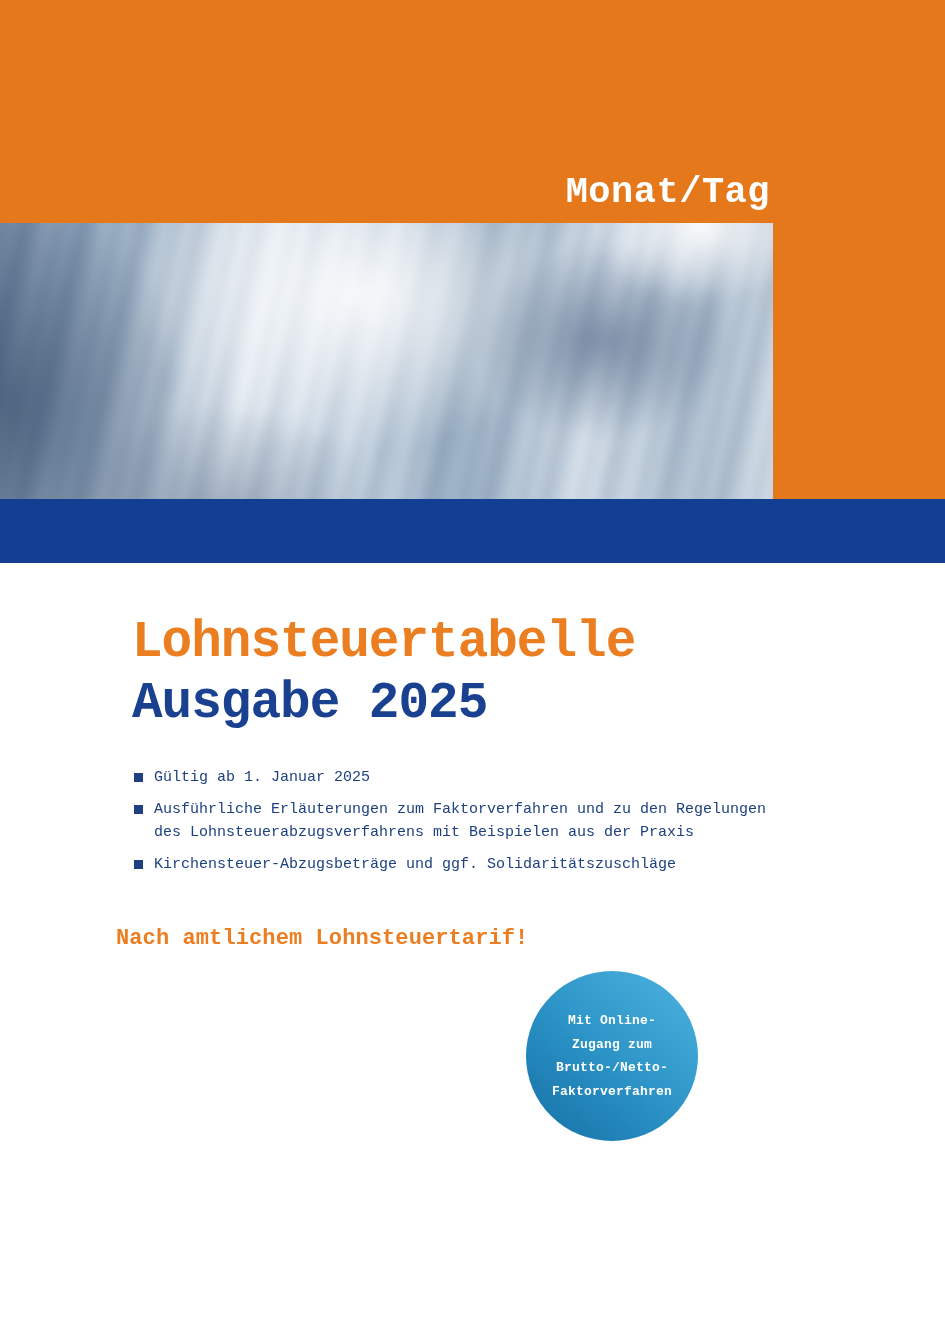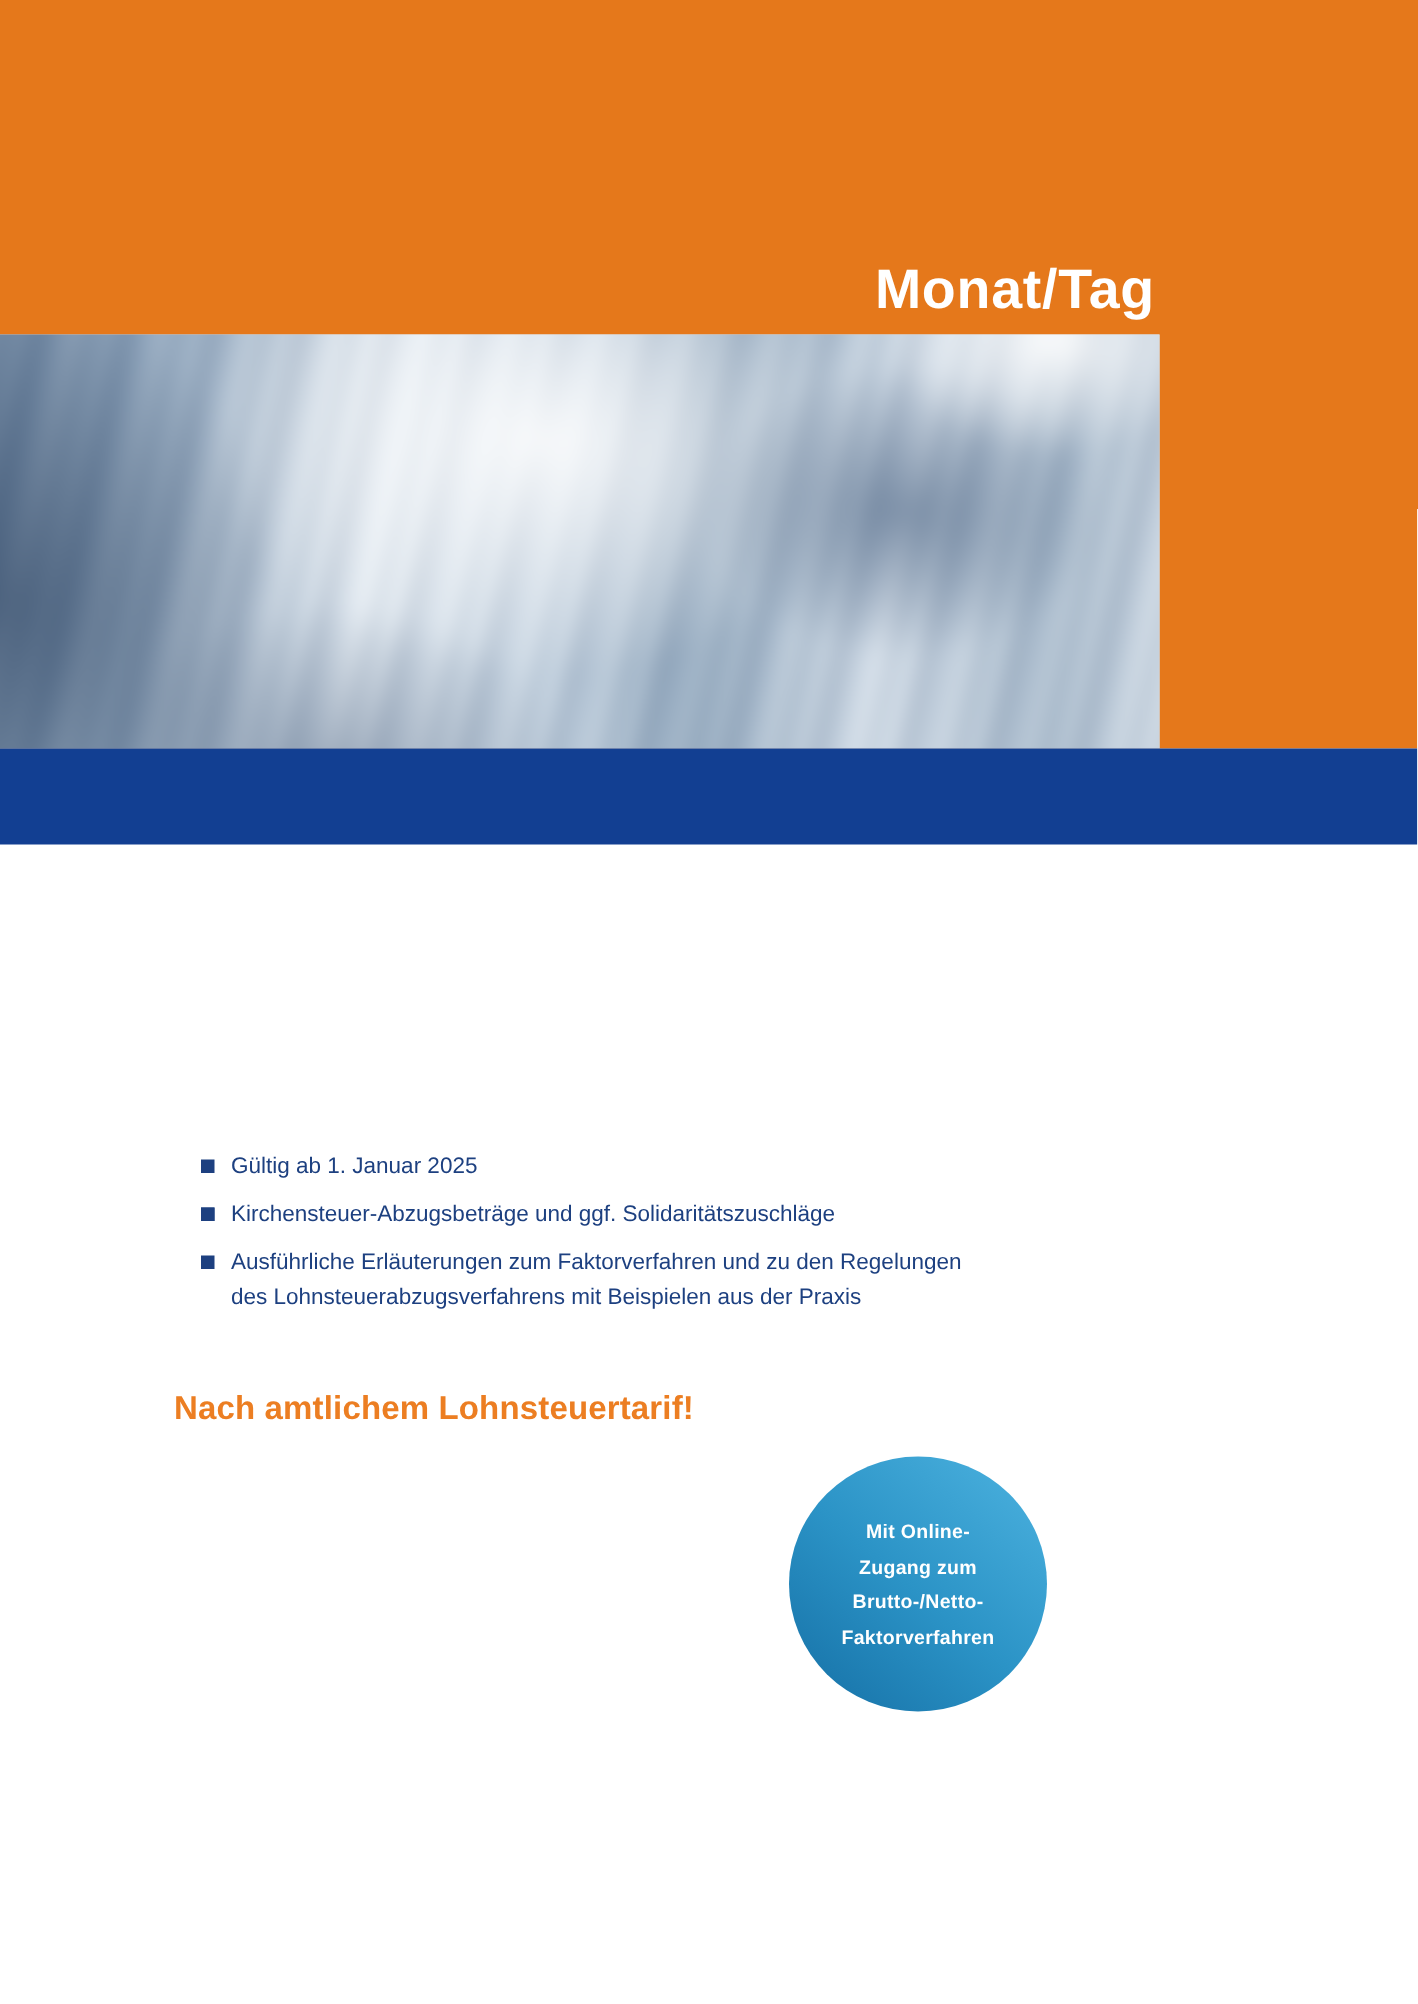--- a/index.html
+++ b/index.html
@@ -3,21 +3,21 @@
 <meta charset="utf-8">
 <style>
   html, body { margin: 0; padding: 0; background: #ffffff; }
   * { box-sizing: border-box; }
   .cover {
     position: relative;
     width: 945px;
     height: 1336px;
     background: #ffffff;
     overflow: hidden;
-    font-family: Liberation Sans, sans-serif;
+    font-family: Liberation Mono, monospace;
   }
   
   .orange-top {
     position: absolute;
     left: 0; top: 0;
     width: 945px; height: 499px;
     background: var(--orange, #e5781b);
   }
   
   .edition-label {
@@ -153,37 +153,41 @@
   <div class="orange-top"></div>
 
   <div class="edition-label">Monat/Tag</div>
 
   <div class="photo">
     <div class="photo-blur"></div>
   </div>
 
   <div class="navy-band"></div>
 
+  <h1 class="title-block" style="margin:0;">
+    <span class="title-line orange">Lohnsteuertabelle</span>
+    <span class="title-line navy">Ausgabe 2025</span>
+  </h1>
 
   <ul class="bullets">
     <li>
       <span class="bullet-square"></span>
       <span class="bullet-text">Gültig ab 1. Januar 2025</span>
     </li>
     <li>
       <span class="bullet-square"></span>
-    </li>
-    <li>
-      <span class="bullet-square"></span>
-      <span class="bullet-text">Kirchensteuer-Abzugsbeträge und ggf. Solidaritätszuschläge</span>
     </li>
     <li>
       <span class="bullet-square"></span>
       <span class="bullet-text">Ausführliche Erläuterungen zum Faktorverfahren und zu den Regelungen
 des Lohnsteuerabzugsverfahrens mit Beispielen aus der Praxis</span>
+    </li>
+    <li>
+      <span class="bullet-square"></span>
+      <span class="bullet-text">Kirchensteuer-Abzugsbeträge und ggf. Solidaritätszuschläge</span>
     </li>
   </ul>
 
   <div class="tagline">Nach amtlichem Lohnsteuertarif!</div>
 
   <div class="badge">
     <div>
       <span class="badge-line">Mit Online-</span>
       <span class="badge-line">Zugang zum</span>
       <span class="badge-line">Brutto-/Netto-</span>

